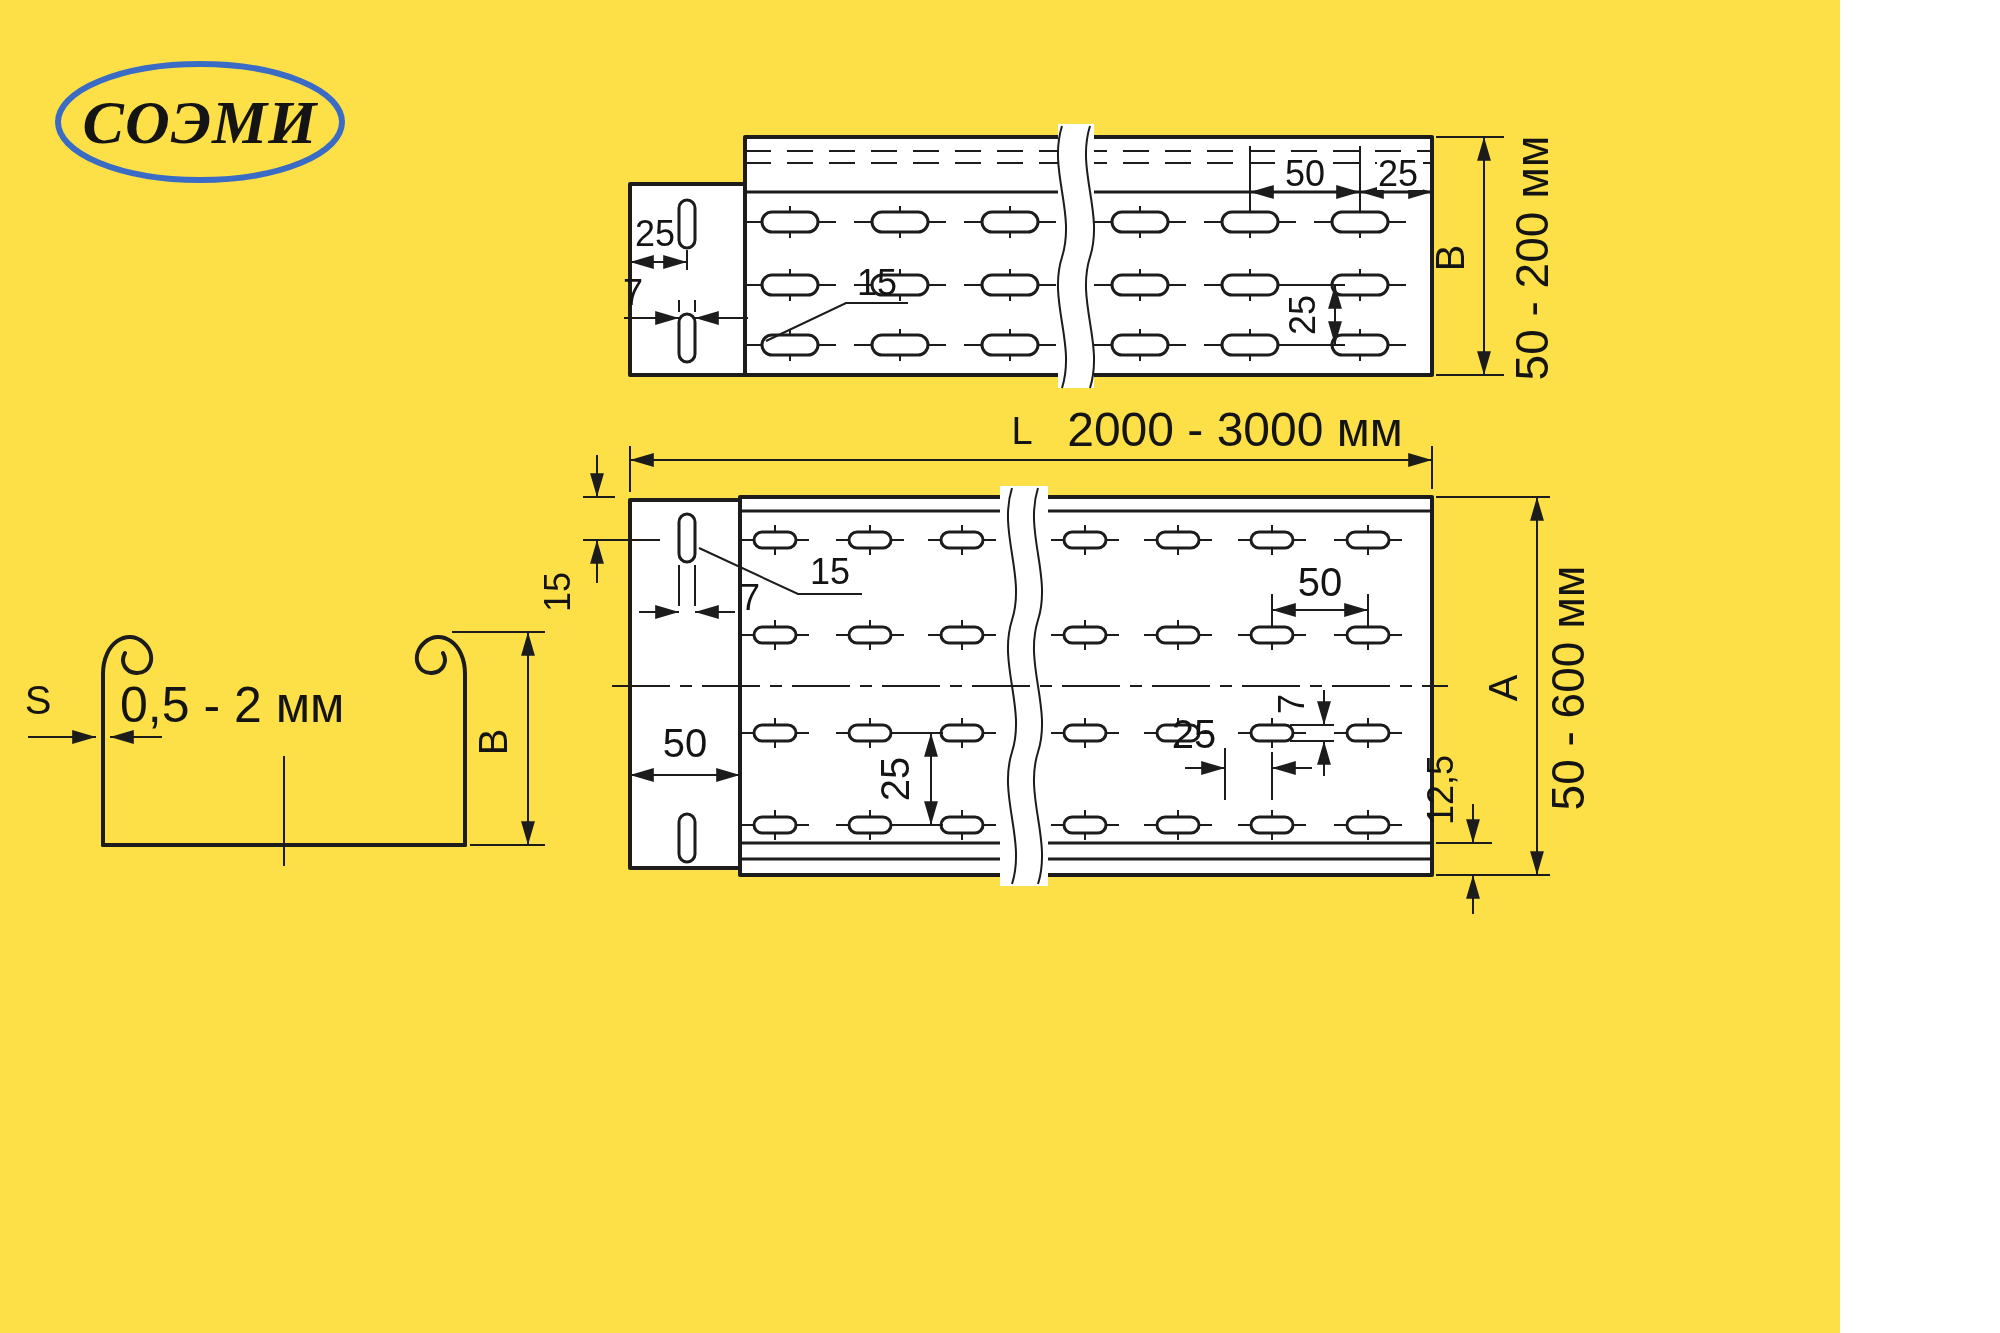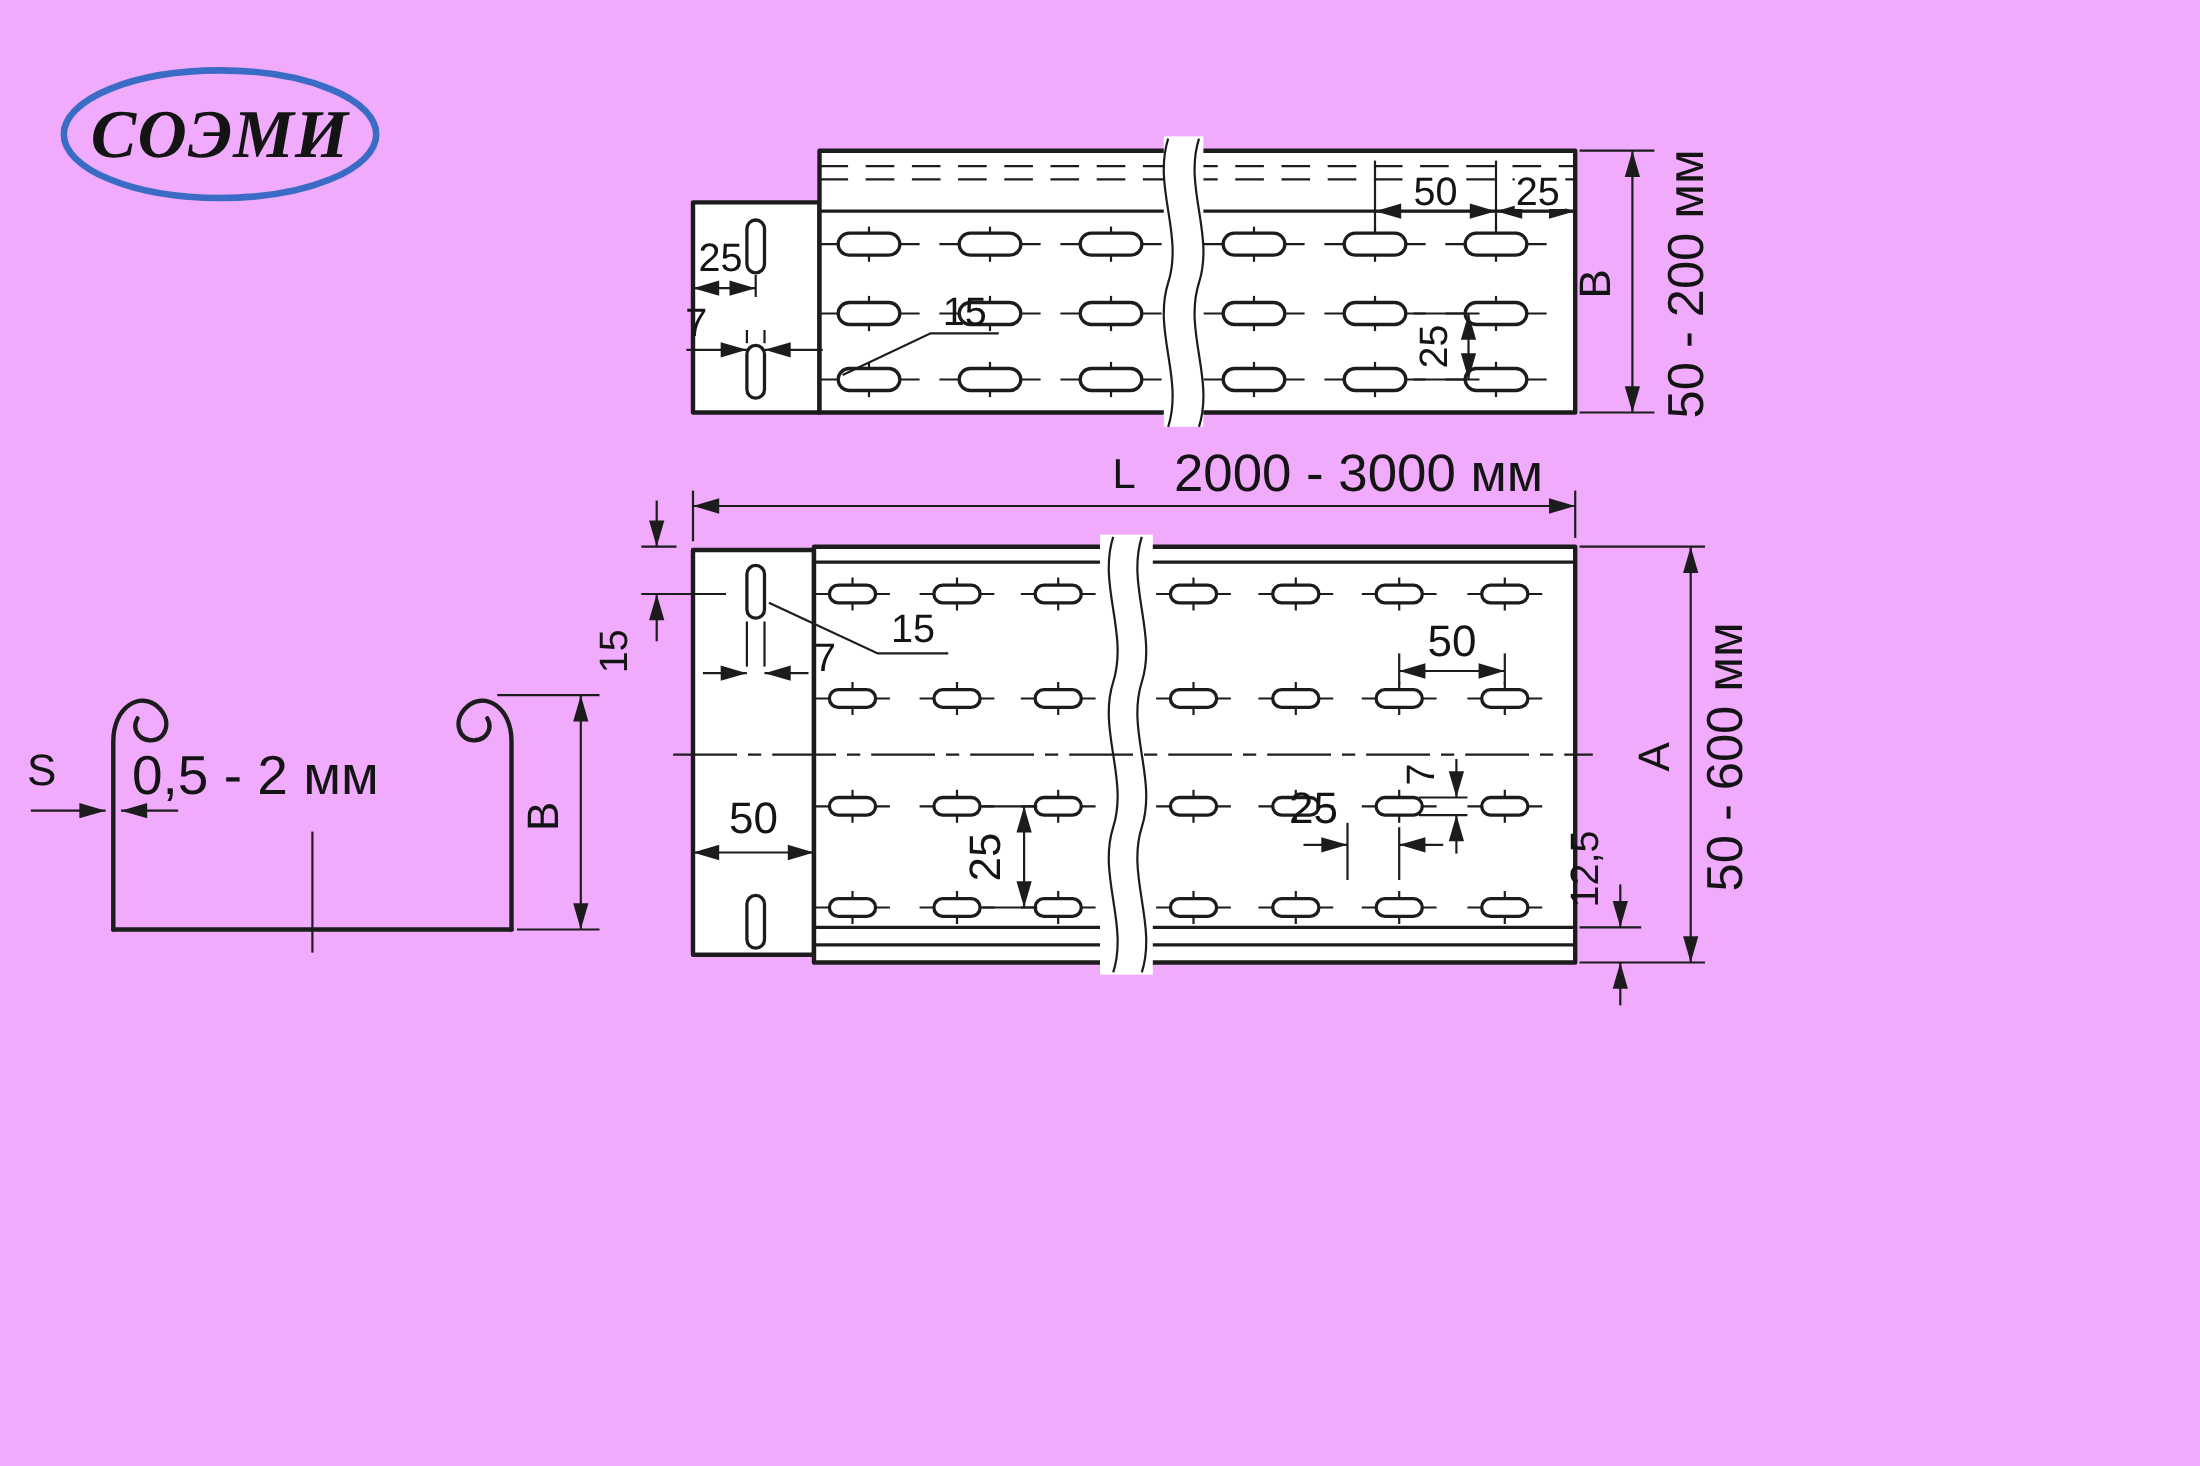--- a/index.html
+++ b/index.html
@@ -1,17 +1,17 @@
 <!DOCTYPE html>
 <html><head>
 <meta charset="utf-8">
 <title>Drawing</title>
 <style>
   html,body{margin:0;padding:0;background:#ffffff;}
-  .stage{position:relative;width:2000px;height:1333px;background:#f0abfc;overflow:hidden;}
+  .stage{position:relative;width:1840px;height:1333px;background:#fde047;overflow:hidden;}
   svg{display:block;}
   .ln{fill:none;stroke:#1c1c1c;stroke-width:4;stroke-linecap:round;stroke-linejoin:round;}
   .ln3{fill:none;stroke:#1c1c1c;stroke-width:3;}
   .dim{fill:none;stroke:#1c1c1c;stroke-width:2;}
   .slot{fill:#ffffff;stroke:#1c1c1c;stroke-width:3;}
   .fillw{fill:#ffffff;}
   .mask{fill:#ffffff;stroke:none;}
   .dash{stroke-dasharray:26 16;}
   .cl{stroke-dasharray:58 10 12 10;}
   text{fill:#141414;font-family:"Liberation Sans","DejaVu Sans",sans-serif;}

